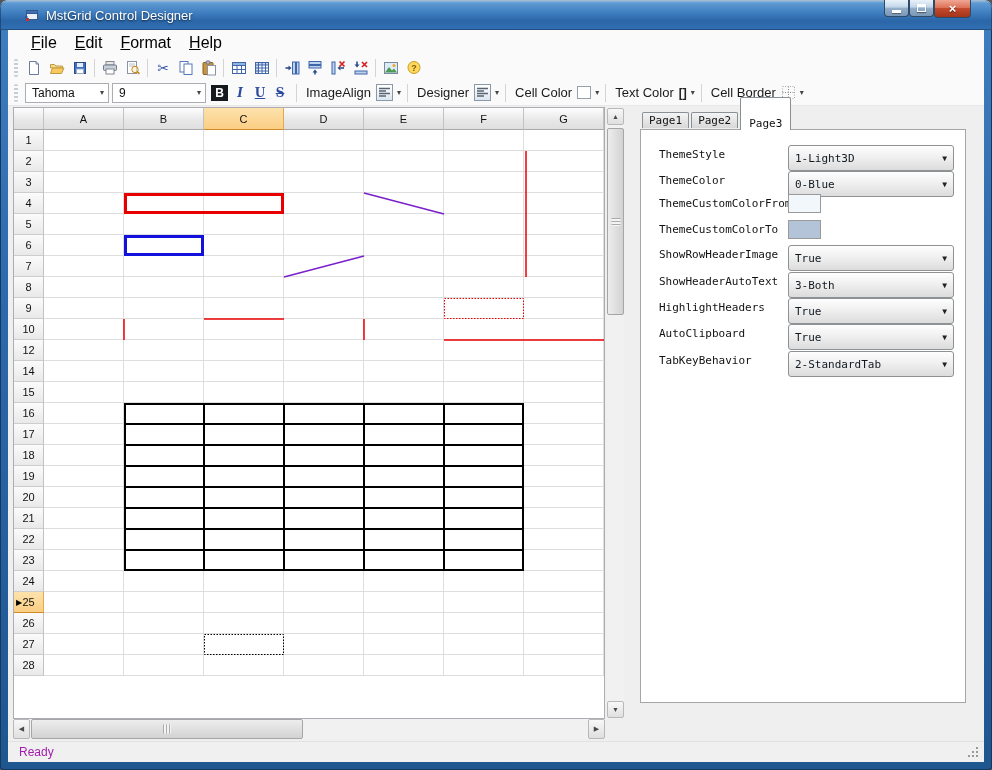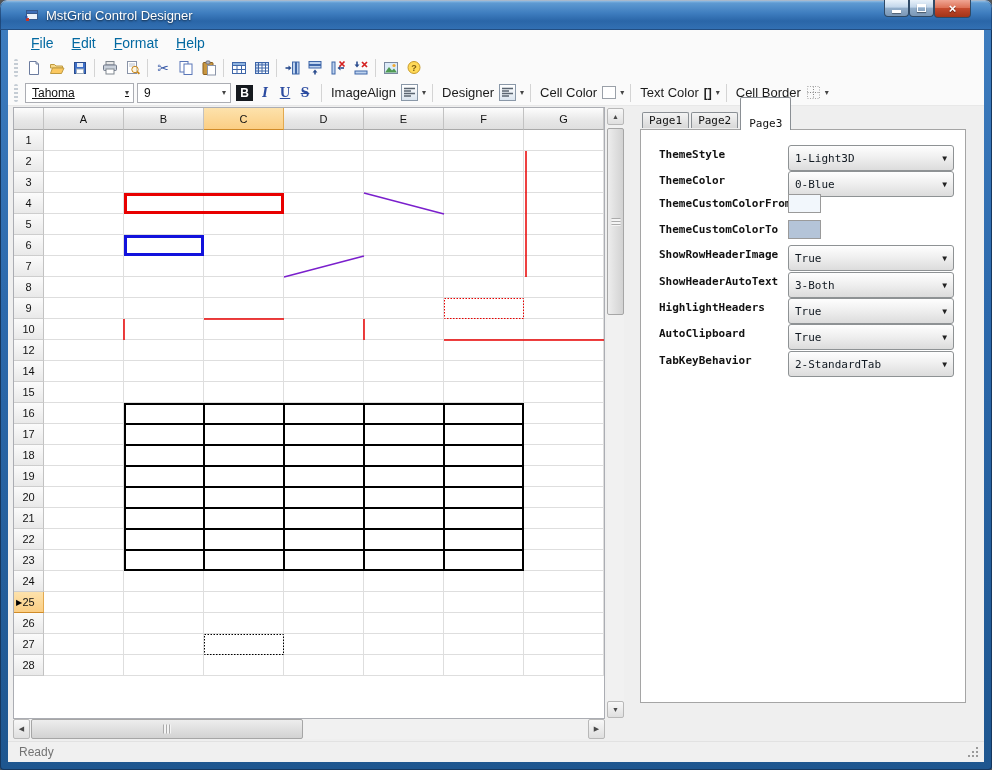--- a/index.html
+++ b/index.html
@@ -17,34 +17,34 @@
   .win-btn{display:flex;align-items:center;justify-content:center;border:1px solid #2F4A66;border-top:none;
     border-radius:0 0 4px 4px;cursor:default;}
   .win-btn.min,.win-btn.max{width:25px;height:17px;background:linear-gradient(180deg,#E9F2FA 0%,#C2D6EA 45%,#93AFCB 50%,#7A97B6 100%);}
   .win-btn.close{width:37px;height:18px;background:linear-gradient(180deg,#F0A694 0%,#DD7257 45%,#C44A2D 50%,#A33418 100%);}
   .glyph-min{width:9px;height:3px;background:#fff;box-shadow:0 1px 1px rgba(0,0,0,.4);margin-top:6px;}
   .glyph-max{width:9px;height:8px;border:1px solid #fff;border-top:3px solid #fff;box-shadow:0 1px 1px rgba(0,0,0,.4);}
   .glyph-close{color:#fff;font-size:13px;font-weight:bold;line-height:1;text-shadow:0 1px 1px rgba(0,0,0,.5);}
   
   .client{position:absolute;left:8px;top:30px;right:8px;bottom:8px;background:#FFF;overflow:hidden;}
   .menubar{height:25px;display:flex;align-items:center;background:#FAFAFA;padding-left:14px;}
-  .menu-item{font-size:14px;color:#0369a1;padding:3px 9px;}
+  .menu-item{font-size:16px;color:#000000;padding:3px 9px;}
   .menu-item .ul{text-decoration:underline;}
   .toolbar{height:25px;display:flex;align-items:center;background:#FAFAFA;padding-left:4px;}
   .grip{width:4px;height:18px;margin:0 4px 0 2px;
     background:repeating-linear-gradient(180deg,#C4CCD4 0 2px,transparent 2px 4px);border-radius:2px;}
   .tbtn{border:none;background:transparent;width:23px;height:22px;display:flex;align-items:center;justify-content:center;padding:0;}
   .ticon{display:inline-flex;width:16px;height:16px;}
   .tsep{width:1px;height:18px;background:#D4D4D4;margin:0 3px;}
   
   .formatbar{height:26px;display:flex;align-items:center;background:#FAFAFA;padding-left:4px;gap:3px;
     border-bottom:1px solid #E8E8E8;}
   .combo{height:20px;background:#fff;border:1px solid #ABADB3;display:flex;align-items:center;
     justify-content:space-between;padding:0 4px 0 6px;font-size:12px;color:#111;}
-  .font-combo{width:109px;text-decoration:underline;}
+  .font-combo{width:84px;}
   .size-combo{width:94px;}
   .carrow{font-size:8px;color:#444;margin-left:4px;}
   .stylebtn{width:20px;height:19px;display:inline-flex;align-items:center;justify-content:center;font-size:12px;}
   .sb-bold{background:#15191E;color:#fff;font-weight:bold;width:17px;height:16px;margin:0 2px;}
   .sb-italic{color:#2B4BA0;font-family:"DejaVu Serif",serif;font-style:italic;font-weight:bold;}
   .sb-underline{color:#2B4BA0;font-family:"DejaVu Serif",serif;font-weight:bold;text-decoration:underline;}
   .sb-strike{color:#2B4BA0;font-family:"DejaVu Serif",serif;font-weight:bold;text-decoration:line-through;}
   .fmt-label{font-size:13px;color:#1A1A1A;margin:0 2px 0 3px;white-space:nowrap;}
   .fmt-widget{display:inline-flex;align-items:center;}
   .align-box{width:17px;height:17px;border:1px solid #8A98A8;background:linear-gradient(180deg,#FFFFFF,#DCE6F0);
@@ -85,29 +85,29 @@
   .thumb-grip.h{width:9px;height:8px;background:repeating-linear-gradient(180deg,#ABABAB 0 1px,#F4F4F4 1px 3px);}
   .thumb-grip.v{width:8px;height:9px;background:repeating-linear-gradient(90deg,#ABABAB 0 1px,#F4F4F4 1px 3px);}
   
   .tabs{position:absolute;left:634px;top:4px;height:19px;display:flex;align-items:flex-end;z-index:3;}
   .tab{height:16px;line-height:15px;padding:0 6px;font-family:"DejaVu Sans Mono",monospace;font-size:11px;color:#111;
     background:linear-gradient(180deg,#F4F4F4,#D8D8D8);border:1px solid #8A8F94;border-bottom:none;
     border-radius:2px 2px 0 0;margin-right:2px;margin-bottom:1px;}
   .tab.active{height:20px;line-height:19px;background:#fff;margin-bottom:-1px;padding:16px 8px;}
   .panel-box{position:absolute;left:632px;top:23px;width:326px;height:574px;background:#FFFFFF;
     border:1px solid #A5A5A5;}
-  .prop-label{position:absolute;left:18px;font-family:"DejaVu Sans Mono",monospace;font-size:11px;color:#111;white-space:nowrap;font-weight:bold;}
+  .prop-label{position:absolute;left:18px;font-family:"DejaVu Sans Mono",monospace;font-size:11px;color:#111;white-space:nowrap;}
   .prop-combo{position:absolute;left:147px;width:166px;height:18px;border:1px solid #8E9294;border-radius:3px;
     background:linear-gradient(180deg,#FEFEFE,#F0F0F0 45%,#DCDCDC);display:flex;align-items:center;
     justify-content:space-between;padding:12px 6px;font-family:"DejaVu Sans Mono",monospace;font-size:11px;color:#101820;}
   .prop-combo .combo-arrow{font-size:8px;color:#222;}
   .prop-swatch{position:absolute;left:147px;width:33px;height:19px;border:1px solid #9A9A9A;}
   
   .statusbar{position:absolute;left:0;right:0;bottom:0;height:21px;background:#F0F0F0;
-    border-top:1px solid #E2E2E2;display:flex;align-items:center;padding-left:11px;font-size:12px;color:#737373;}
+    border-top:1px solid #E2E2E2;display:flex;align-items:center;padding-left:11px;font-size:12px;color:#a21caf;}
   .resize-grip{position:absolute;right:5px;bottom:4px;width:12px;height:12px;
     background:
       radial-gradient(circle at 10px 10px,#9A9A9A 1.2px,transparent 1.4px),
       radial-gradient(circle at 10px 6px,#9A9A9A 1.2px,transparent 1.4px),
       radial-gradient(circle at 6px 10px,#9A9A9A 1.2px,transparent 1.4px),
       radial-gradient(circle at 10px 2px,#9A9A9A 1.2px,transparent 1.4px),
       radial-gradient(circle at 6px 6px,#9A9A9A 1.2px,transparent 1.4px),
       radial-gradient(circle at 2px 10px,#9A9A9A 1.2px,transparent 1.4px);}
 </style>
 </head>

